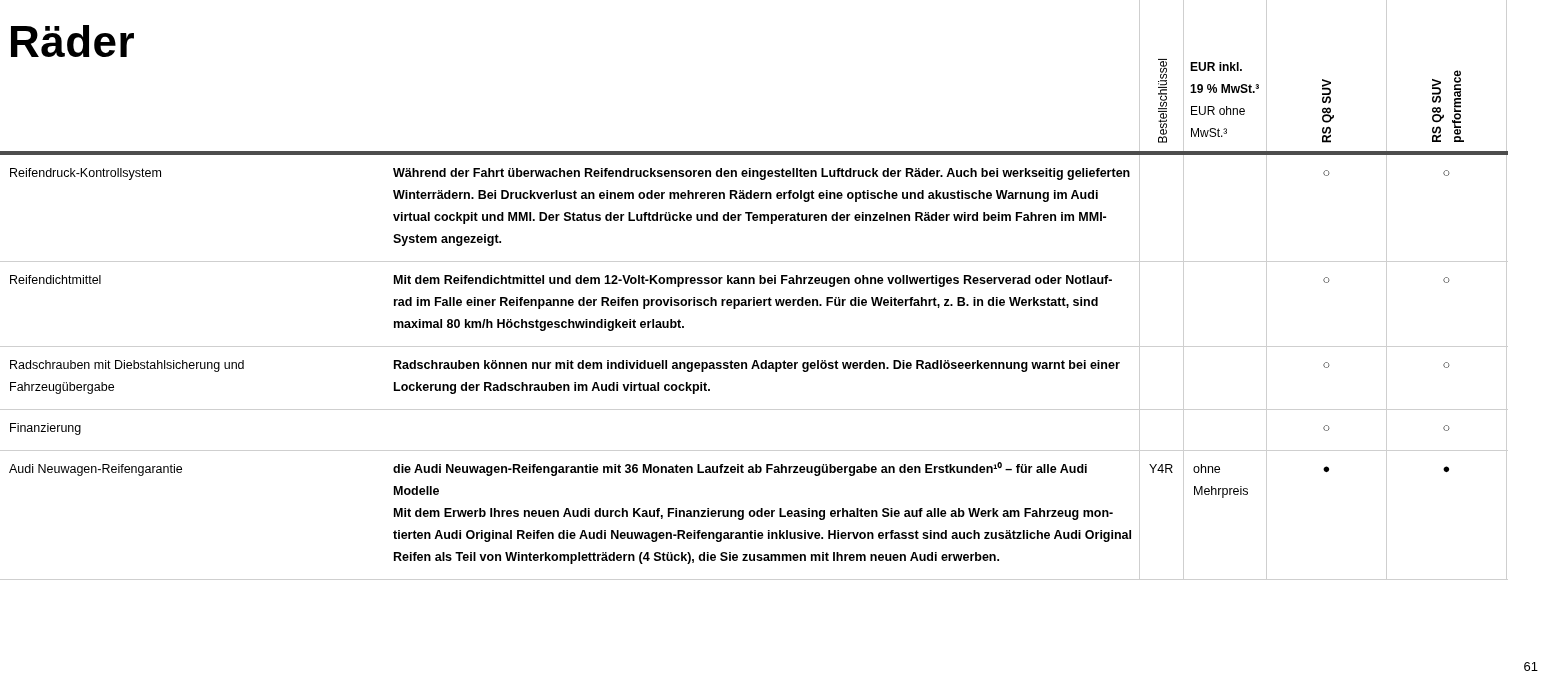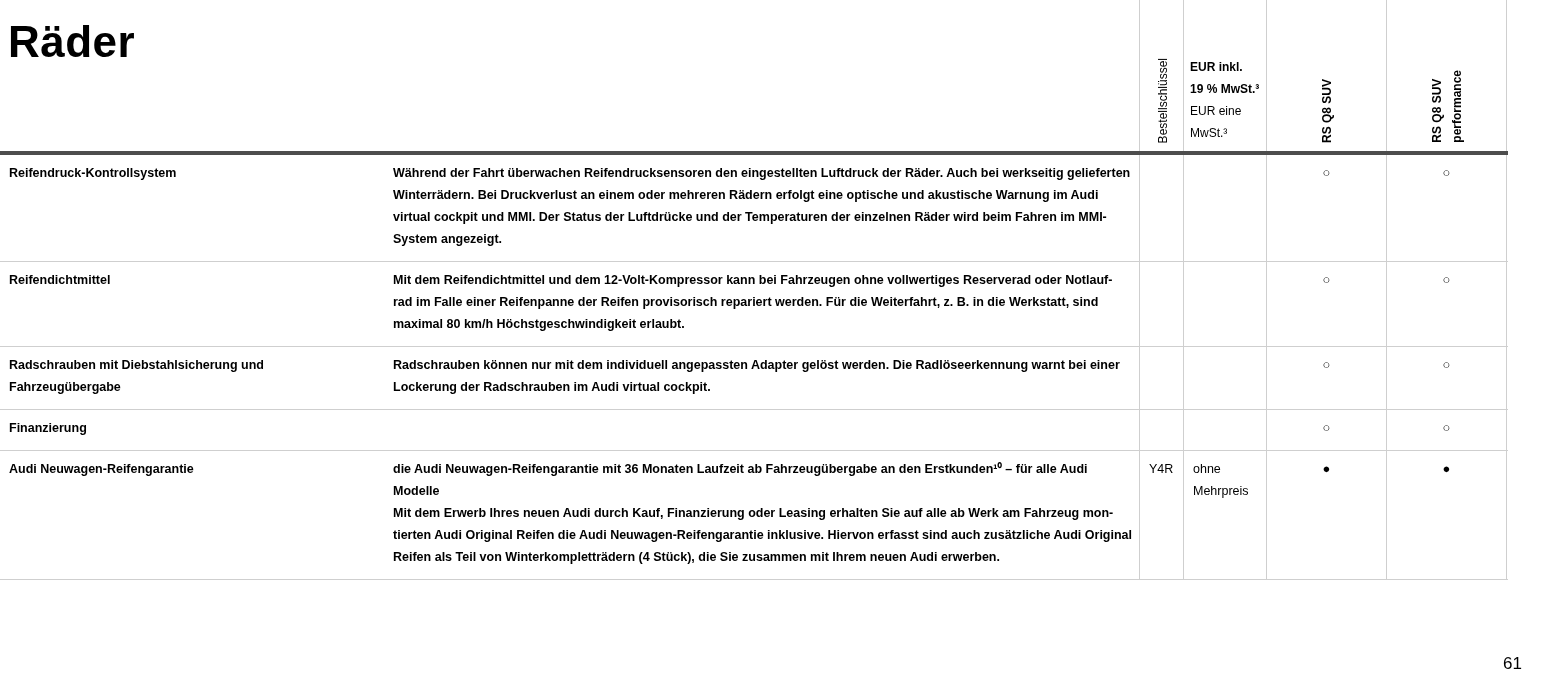--- a/index.html
+++ b/index.html
@@ -22,46 +22,46 @@
     font-size:12px;white-space:pre-line;line-height:20px;
   }
   .hcell.code-h{padding:0 0 8px 13px;}
   .hcell.price-h{padding:0 0 7px 6px;display:flex;flex-direction:column;align-items:flex-start;justify-content:flex-end;}
   .price-h .ph-bold{font-weight:bold;}
   .price-h div{font-size:12px;line-height:22px;white-space:pre-line;}
   .hcell.model-h{justify-content:center;padding-bottom:8px;font-weight:bold;}
   .thick-rule{height:4px;background:#4d4d4d;width:1508px;}
   .row{border-bottom:1px solid #cfcfcf;}
   .cell{box-sizing:border-box;padding:7px 6px 11px 9px;font-size:12.5px;line-height:22px;}
-  .cell.name{font-weight:bold;white-space:pre-line;}
+  .cell.name{font-weight:normal;white-space:pre-line;}
   .cell.descwrap{padding-left:8px;padding-right:4px;}
   .desc{white-space:pre-line;font-weight:bold;}
   .desc2{}
   .desc2:empty{display:none;}
   .cell.codec{border-left:1px solid #cfcfcf;}
   .cell.pricec{border-left:1px solid #cfcfcf;white-space:pre-line;}
   .cell.mark{border-left:1px solid #cfcfcf;text-align:center;font-size:13px;padding-left:0;padding-right:0;}
   .cell.mark-last{border-right:1px solid #cfcfcf;}
-  .page-number{position:absolute;right:28px;bottom:4px;font-size:17px;}
+  .page-number{position:absolute;right:12px;bottom:4px;font-size:13px;}
 </style>
 </head>
 <body>
 
 <div class="doc-table">
 
   <div class="grid header-row">
     <div class="hcell"></div>
     <div class="hcell"></div>
     <div class="hcell bl code-h">
       <span class="vert">Bestellschlüssel</span>
     </div>
     <div class="hcell bl price-h">
       <div class="ph-bold">EUR inkl.
 19 % MwSt.³</div>
-      <div>EUR eine
+      <div>EUR ohne
 MwSt.³</div>
     </div>
     <div class="hcell bl model-h">
       <span class="vert">RS Q8 SUV</span>
     </div>
     <div class="hcell bl br model-h">
       <span class="vert">RS Q8 SUV
 performance</span>
     </div>
   </div>

